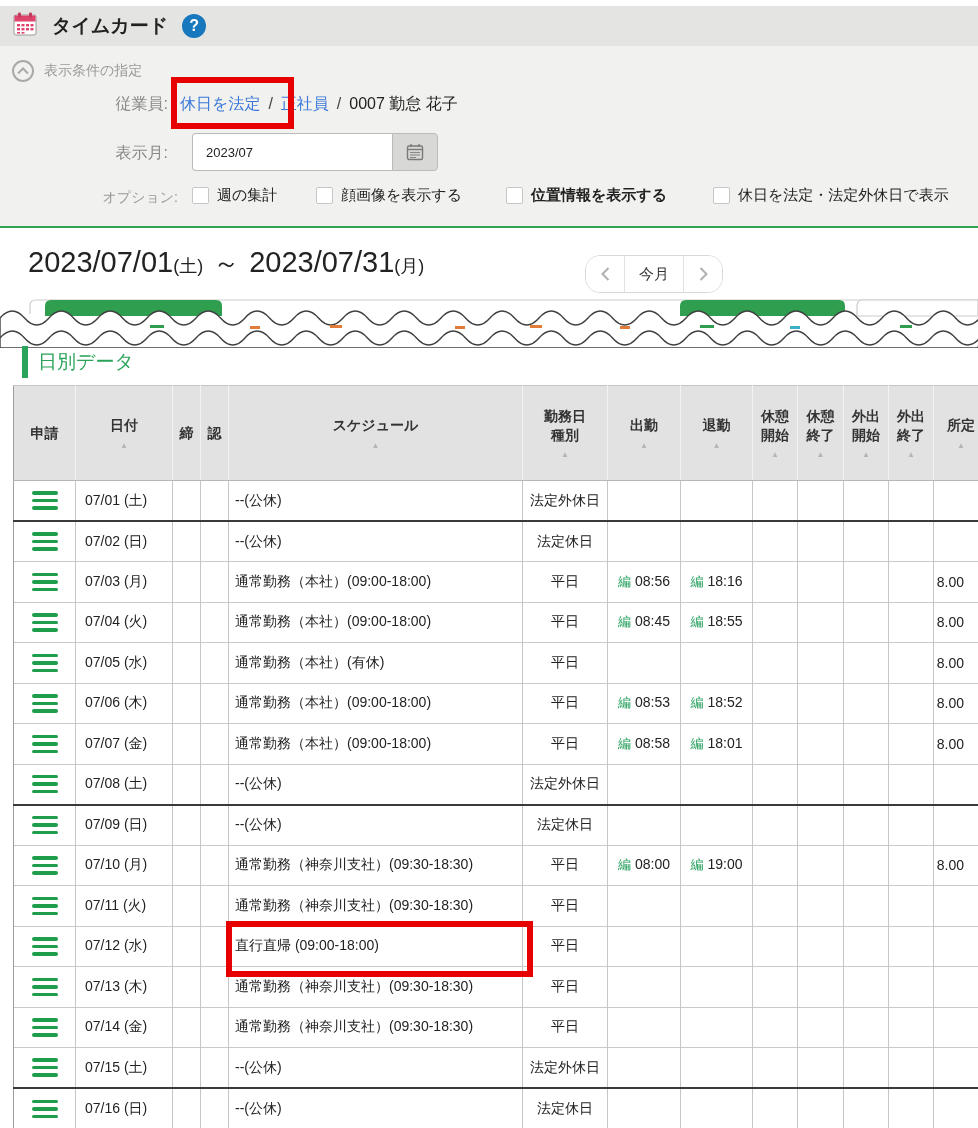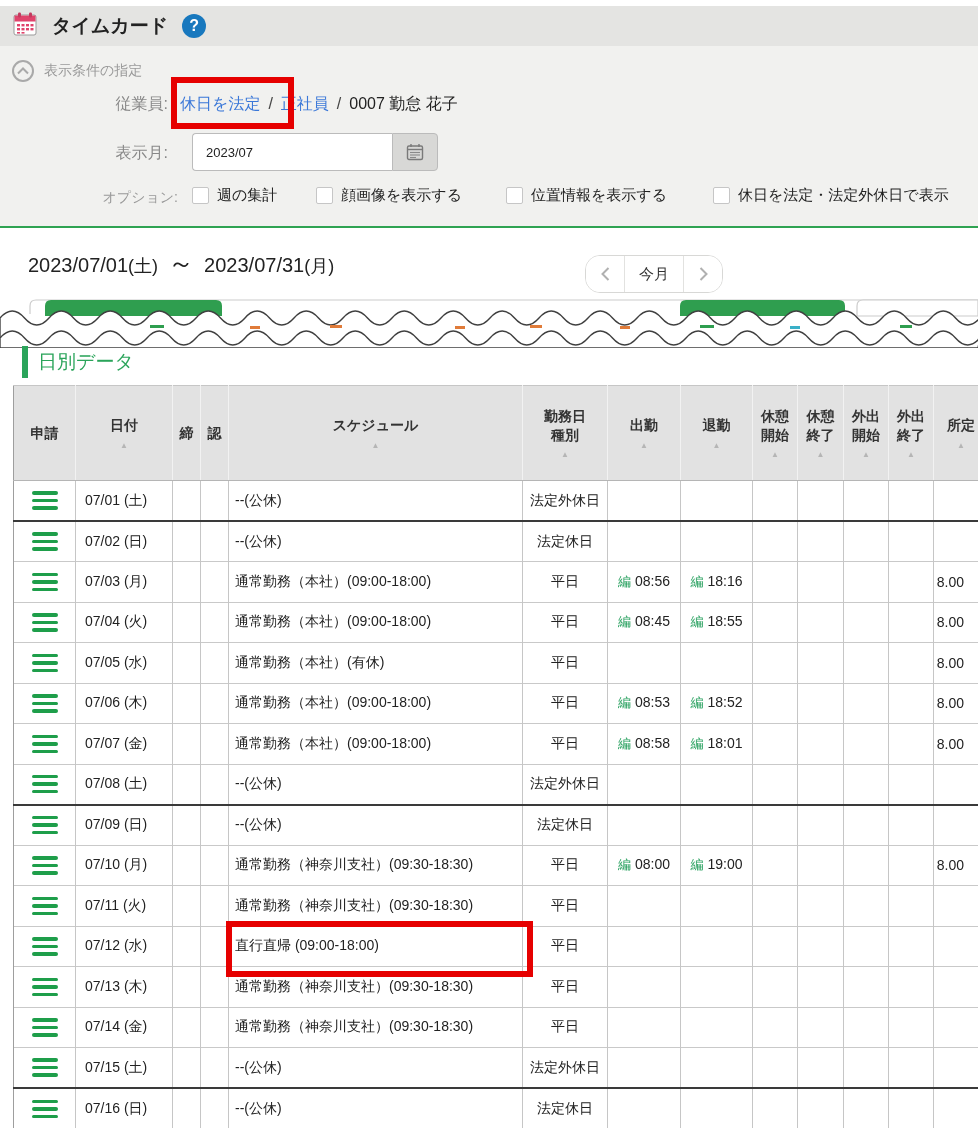--- a/index.html
+++ b/index.html
@@ -37,27 +37,27 @@
                  padding-left:13px; font-size:13px; color:#222; background:#fff;
                  font-family:"Liberation Sans","DejaVu Sans",sans-serif; }
   .month-cal-btn { position:absolute; left:392px; top:0; width:46px; height:38px;
                    background:#d8d8d6; border:1px solid #bbb; border-radius:0 4px 4px 0;
                    display:flex; align-items:center; justify-content:center; cursor:pointer; }
 
   .options-row { position:absolute; left:0; top:140px; width:978px; height:22px; font-size:15px; }
   .options-label { position:absolute; left:100px; width:78px; text-align:right; color:#999; font-size:14px; top:3px; }
   .option-item { position:absolute; display:flex; align-items:center; gap:8px; color:#222;justify-content:space-between; }
   .checkbox { width:17px; height:17px; background:#fff; border:1px solid #c6c6c6; border-radius:2px; cursor:pointer; }
-  .opt-0 { left:192px; } .opt-1 { left:316px; } .opt-2 { left:506px; } .opt-3 { left:713px; }
+  .opt-0 { left:192px; } .opt-1 { left:316px; } .opt-2 { left:506px;font-weight:bold; } .opt-3 { left:713px; }
 
   .green-divider { position:absolute; left:0; top:226px; width:978px; height:2px; background:#2fa352; }
 
   
   .period-row { position:absolute; left:28px; top:246px; display:flex; align-items:baseline; color:#222; }
-  .period-big { font-size:20px; }
+  .period-big { font-size:29px; }
   .period-small { font-size:18px; }
   .period-tilde { font-size:26px; margin:0 10px; }
 
   .nav-group { position:absolute; left:585px; top:255px; display:flex; height:38px;
                border:1px solid #d8d8d6; border-radius:15px; background:#fff; overflow:hidden; }
   .nav-btn { display:flex; align-items:center; justify-content:center; cursor:pointer;
              background:#fff; border:none; font-family:inherit; }
   .nav-prev,.nav-next { width:38px; color:#b0b0b0; font-size:17px; }
   .nav-today { width:60px; font-size:15px; color:#333; border-left:1px solid #e2e2e0; border-right:1px solid #e2e2e0; }
 

